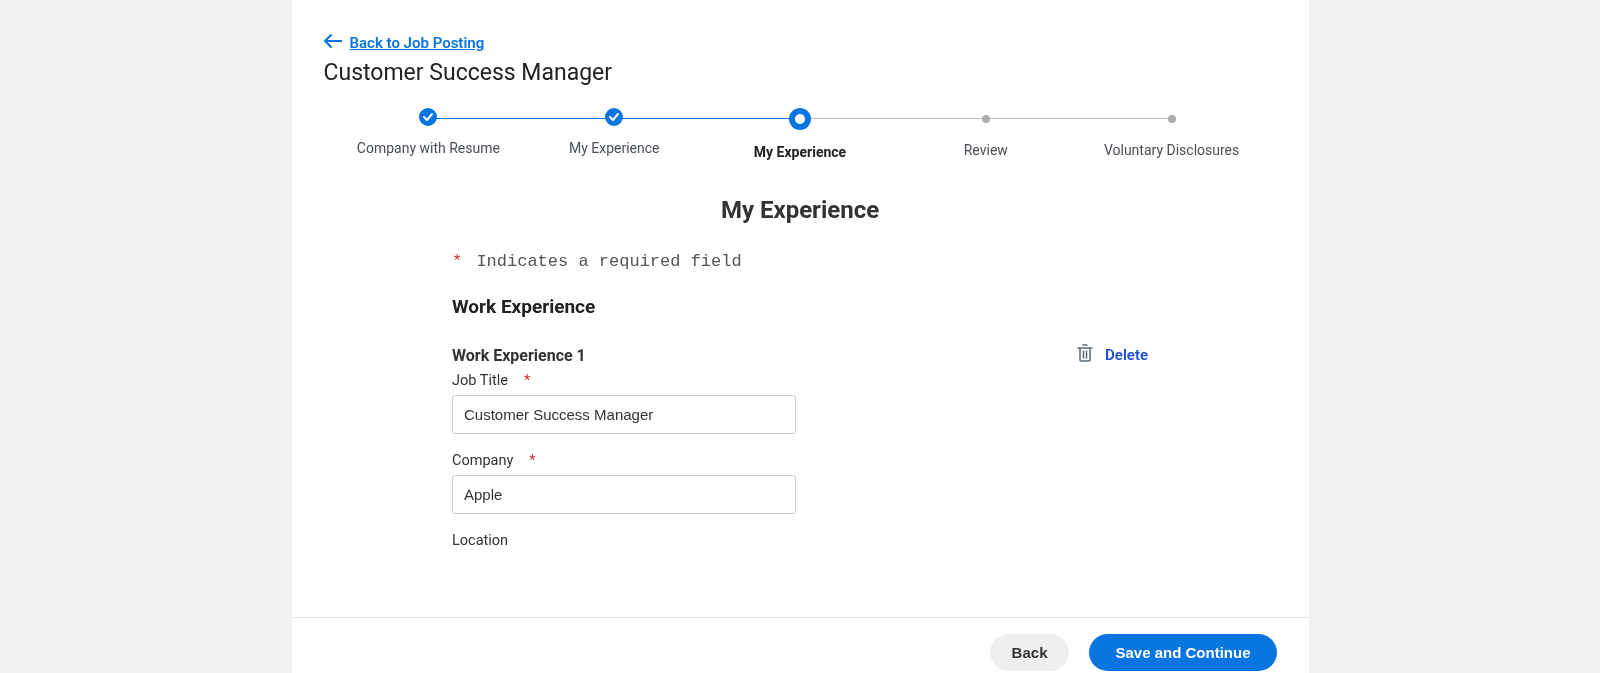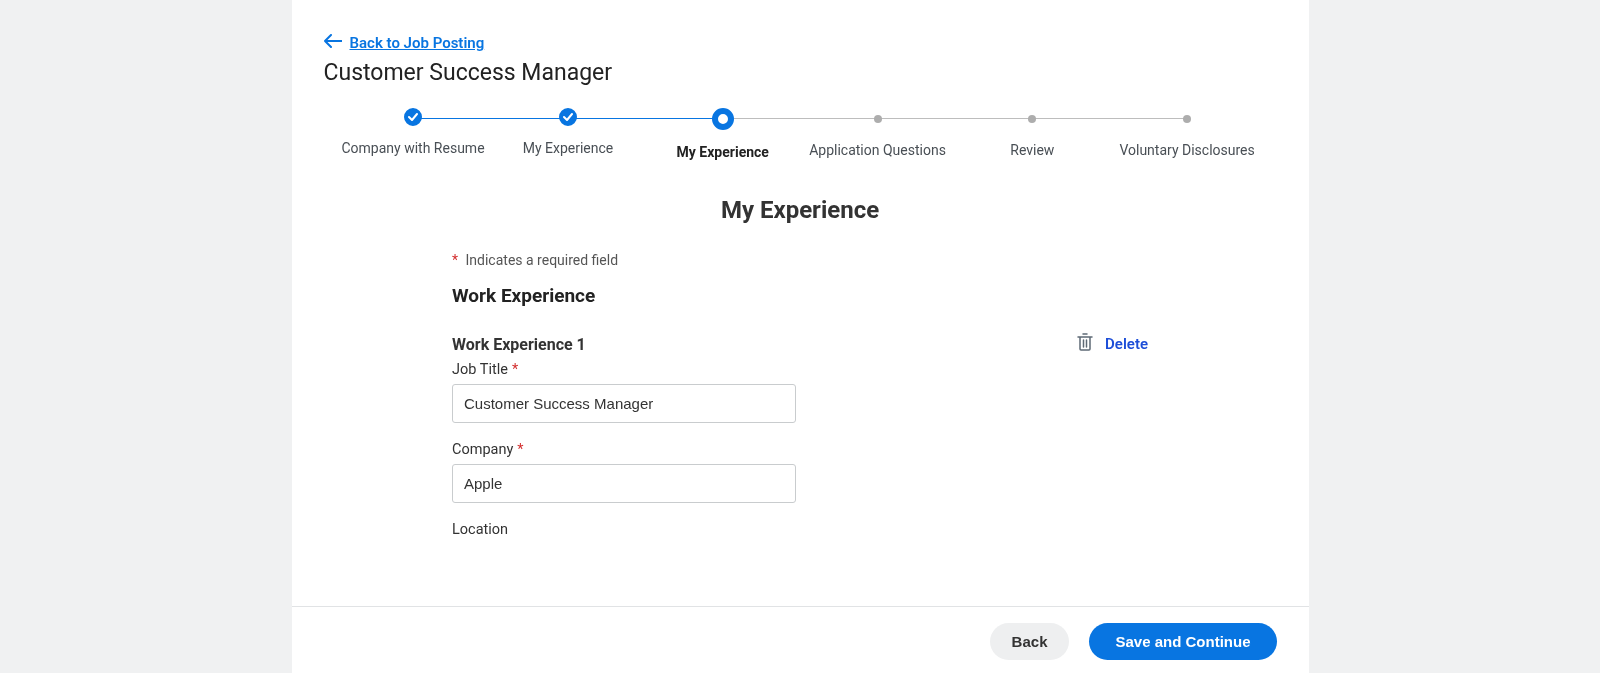--- a/index.html
+++ b/index.html
@@ -89,40 +89,40 @@
     
 
     .section-title{
       font-size:24px;font-weight:700;text-align:center;margin:10px 0 28px 0;
     }
 
     .form-area{
       max-width:700px;margin:0 auto;padding:0 2px;
     }
     .required-note{
-      font-size:14px;color:#555;margin-bottom:16px;
+      font-size:17px;color:#555;margin-bottom:24px;font-family:Liberation Mono, monospace;
     }
     .required-note .star{color:#d32f2f;margin-right:4px;}
 
     .subsection{
       font-size:19px;font-weight:700;margin:8px 0 26px 0;color:#222;
     }
 
     .entry-header{
       display:flex;justify-content:space-between;align-items:center;margin-bottom:6px;
     }
     .entry-title{font-size:16px;font-weight:700;}
     .delete-btn{
       display:inline-flex;align-items:center;gap:12px;color:#1d4ed8;font-size:15px;
       font-weight:600;cursor:pointer;
     }
     .delete-btn svg{width:16px;height:18px;stroke:#5e6a75;}
 
     .field{margin-bottom:18px;}
-    .field-label{font-size:14.5px;color:#333;margin-bottom:6px;display:flex;align-items:center;gap:4px;}
+    .field-label{font-size:14.5px;color:#333;margin-bottom:6px;display:flex;align-items:center;gap:16px;}
     .field-label .star{color:#d32f2f;}
     .input{
       width:344px;max-width:100%;
       border:1px solid #c9ccce;border-radius:3px;
       padding:10px 11px;font-size:15px;color:#333;
       background:#fff;
     }
 
     .footer{
       position:absolute;left:0;right:0;bottom:0;
@@ -174,24 +174,20 @@
             </span>
           </div>
         <div class="label">My Experience</div>
       </div>
       <div class="step current">
         <div class="node"></div>
         <div class="label">My Experience</div>
       </div>
       <div class="step future">
         <div class="node"></div>
-        <div class="label">Application Questions</div>
-      </div>
-      <div class="step future">
-        <div class="node"></div>
         <div class="label">Review</div>
       </div>
       <div class="step future">
         <div class="node"></div>
         <div class="label">Voluntary Disclosures</div>
       </div>
     </div>
 
     <div class="section-title">My Experience</div>
 

